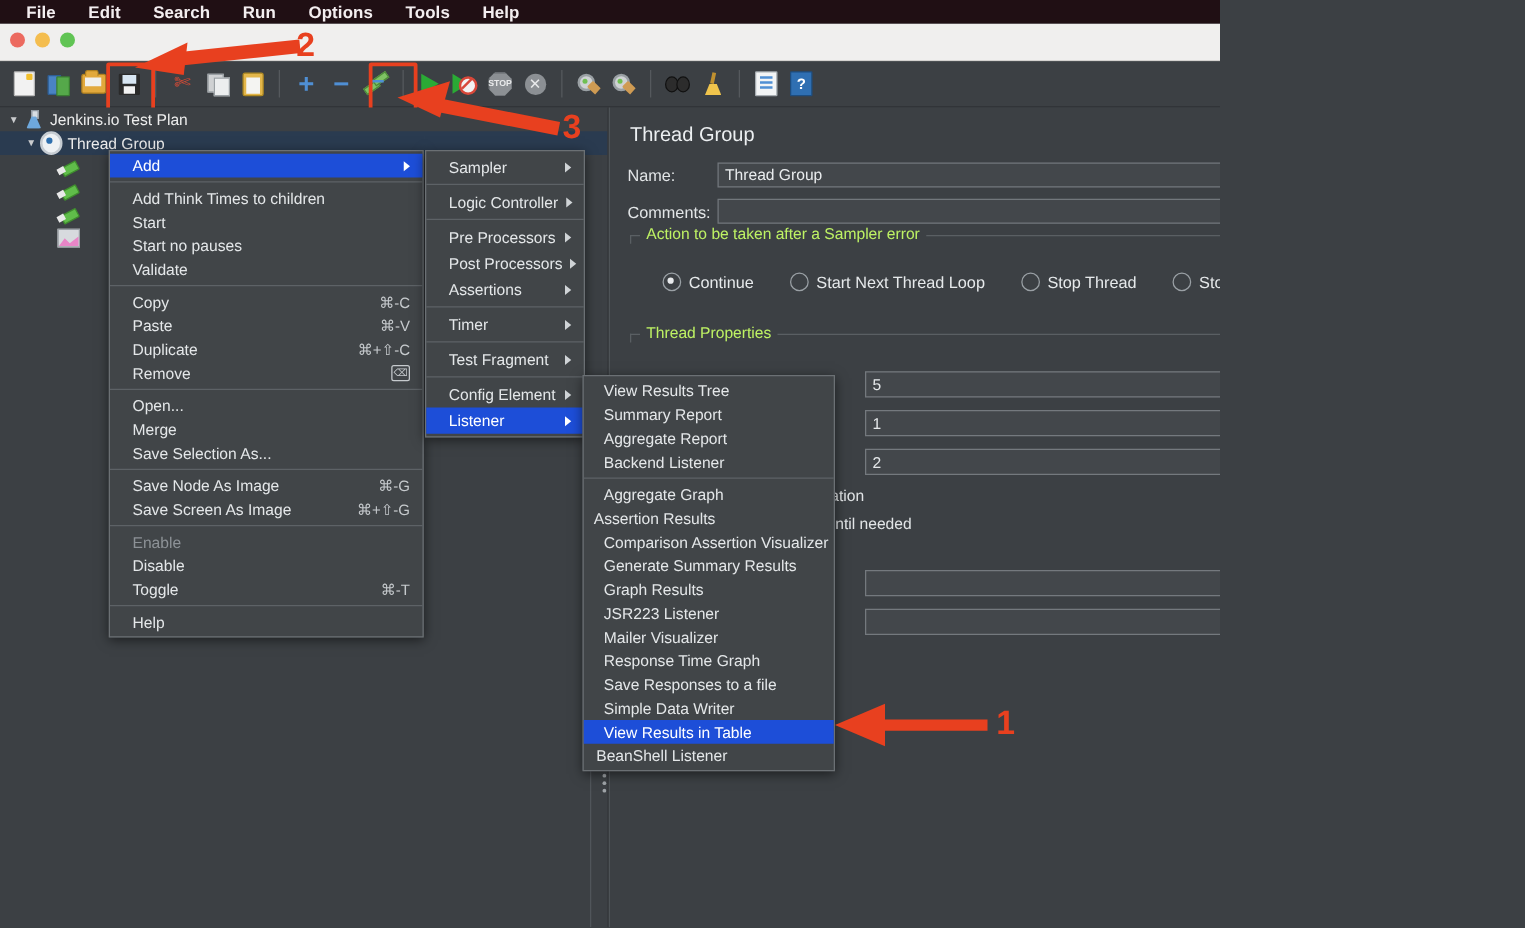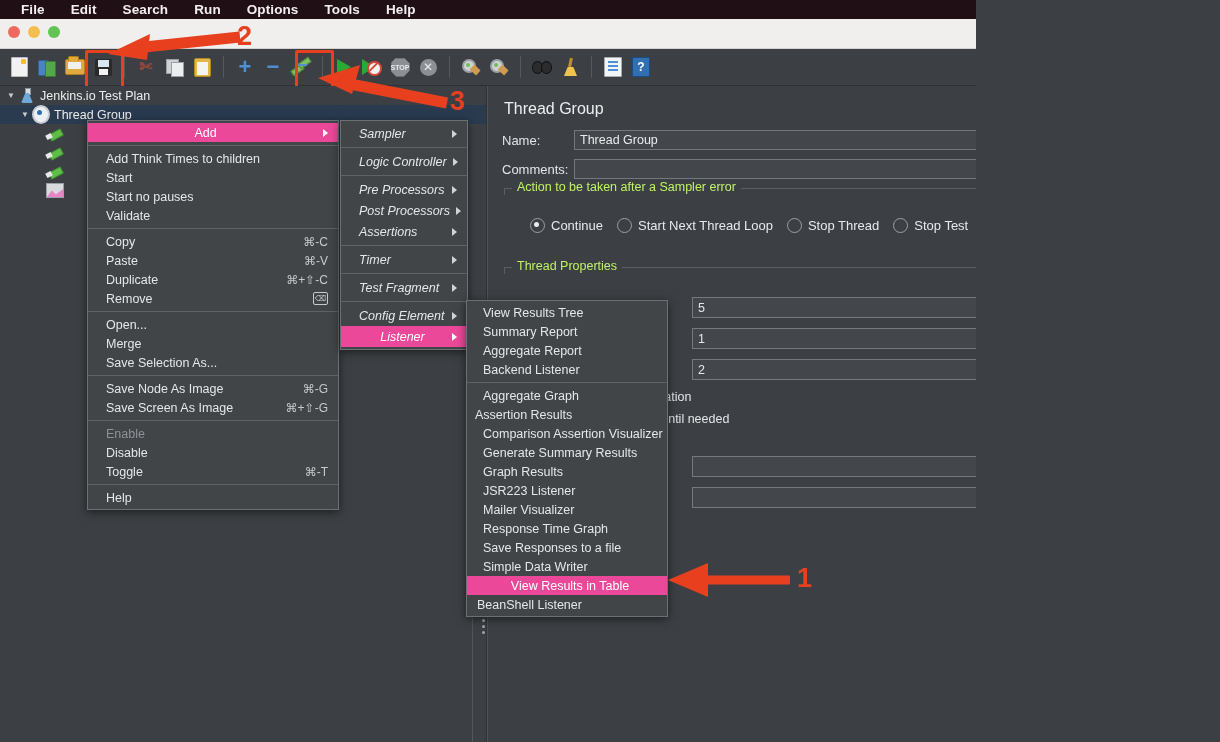--- a/index.html
+++ b/index.html
@@ -127,37 +127,37 @@
   .props{position:absolute;left:488px;top:86px;width:732px;height:656px;background:#3c4044;box-sizing:border-box;padding:14px 0 0 14px;}
   .ptitle{font-size:16px;color:#eceff1;margin:0 0 12px 2px;}
   .prow{display:flex;align-items:center;margin-bottom:9px;}
   .plabel{font-size:13px;color:#e2e5e7;width:72px;flex:none;}
   .pinput{flex:1;height:20px;background:#43474b;border:1px solid #72777c;color:#e9ecee;font-size:12.5px;
           padding:1px 5px;box-sizing:border-box;font-family:"Liberation Sans",sans-serif;display:flex;align-items:center;}
   .fieldset{position:relative;margin:8px 6px 0 2px;padding:14px 0 0 0;}
   .fs-legend{position:absolute;top:-8px;left:8px;background:#3c4044;padding:0 5px;font-size:12.5px;color:#bef264;}
   .fs-line{position:absolute;left:0;right:0;top:0;height:1px;background:#5a5f63;}
   .fs-linel{position:absolute;left:0;top:0;width:1px;height:7px;background:#5a5f63;}
-  .radios{display:flex;align-items:flex-end;gap:8px;padding:16px 0 18px 26px;}
+  .radios{display:flex;align-items:flex-end;gap:23px;padding:16px 0 18px 26px;}
   .radio{display:flex;align-items:center;gap:6px;font-size:13px;color:#e6e9eb;margin-right:6px;}
   .rknob{width:13px;height:13px;border-radius:50%;border:1px solid #9aa0a5;background:#3c4044;position:relative;flex:none;}
   .rknob.on:after{content:"";position:absolute;left:3px;top:3px;width:5px;height:5px;border-radius:50%;background:#e8eaec;}
   .tp-row{display:flex;align-items:center;margin:0 8px 10px 10px;}
   .tp-label{font-size:12.5px;color:#e2e5e7;width:178px;flex:none;}
   .tp-input{flex:1;height:21px;background:#43474b;border:1px solid #74797e;color:#e4e7e9;font-size:12.5px;
             padding:1px 5px;box-sizing:border-box;display:flex;align-items:center;}
   .tp-check{display:flex;align-items:center;gap:7px;font-size:12.5px;color:#e2e5e7;margin:4px 0 8px 10px;}
   .cbox{width:12px;height:12px;border:1px solid #9aa0a5;background:#43474b;flex:none;}
 
   
   .menu{position:absolute;background:#414548;border:1px solid #6b7074;box-shadow:0 2px 9px rgba(0,0,0,.55);
         padding:2px 0;box-sizing:border-box;z-index:40;}
   .mrow{display:flex;align-items:center;height:19px;padding:0 10px 0 18px;font-size:12.5px;color:#e4e7e9;
         white-space:nowrap;position:relative;}
-  .mrow.hi{background:#ec4899;color:#fff;text-align:center;}
+  .mrow.hi{background:#1d4ed8;color:#fff;}
   .mrow.dis{color:#8d9297;}
   .mrow .lbl{flex:1;}
   .mrow .acc{color:#c6cacd;font-size:12px;margin-left:24px;}
   .mrow .arr{margin-left:18px;width:0;height:0;border-left:5px solid #cfd3d6;border-top:4px solid transparent;border-bottom:4px solid transparent;}
   .mrow.hi .arr{border-left-color:#ffffff;}
   .msep{height:1px;background:#5d6266;margin:3px 0;}
   .remove-glyph{width:13px;height:11px;border:1px solid #c6cacd;font-size:8px;display:flex;align-items:center;
                 justify-content:center;color:#c6cacd;border-radius:2px;margin-left:24px;}
 
   
@@ -509,21 +509,21 @@
     <div class="mrow">
         <span class="lbl">Toggle</span>
         <span class="acc">⌘-T</span>
       </div>
     <div class="msep"></div>
     <div class="mrow">
         <span class="lbl">Help</span>
       </div>
   </div>
 
-  <div class="menu" style="left:340px;top:120px;width:128px;font-style:italic;">
+  <div class="menu" style="left:340px;top:120px;width:128px;">
     <div class="mrow" style="height:21px;">
         <span class="lbl">Sampler</span>
         <span class="arr" style="margin-left:6px"></span>
       </div>
     <div class="msep"></div>
     <div class="mrow" style="height:21px;">
         <span class="lbl">Logic Controller</span>
         <span class="arr" style="margin-left:6px"></span>
       </div>
     <div class="msep"></div>

